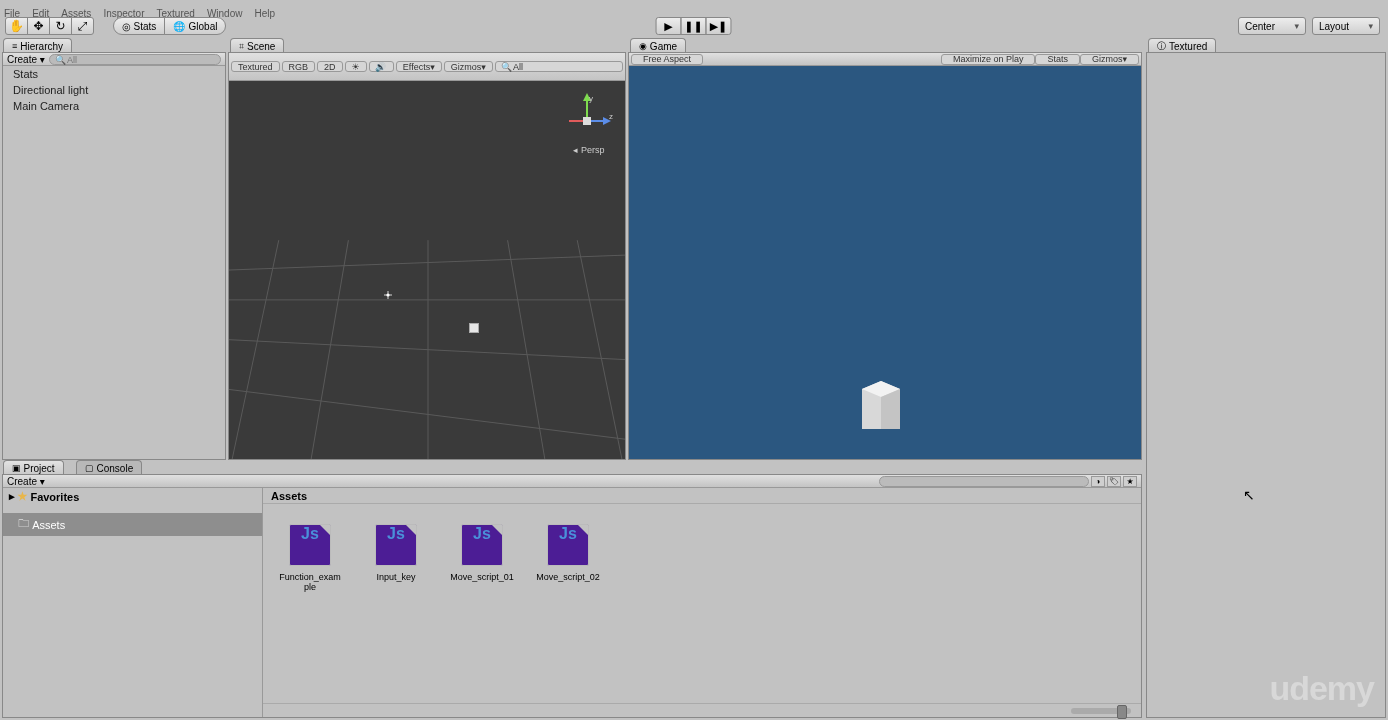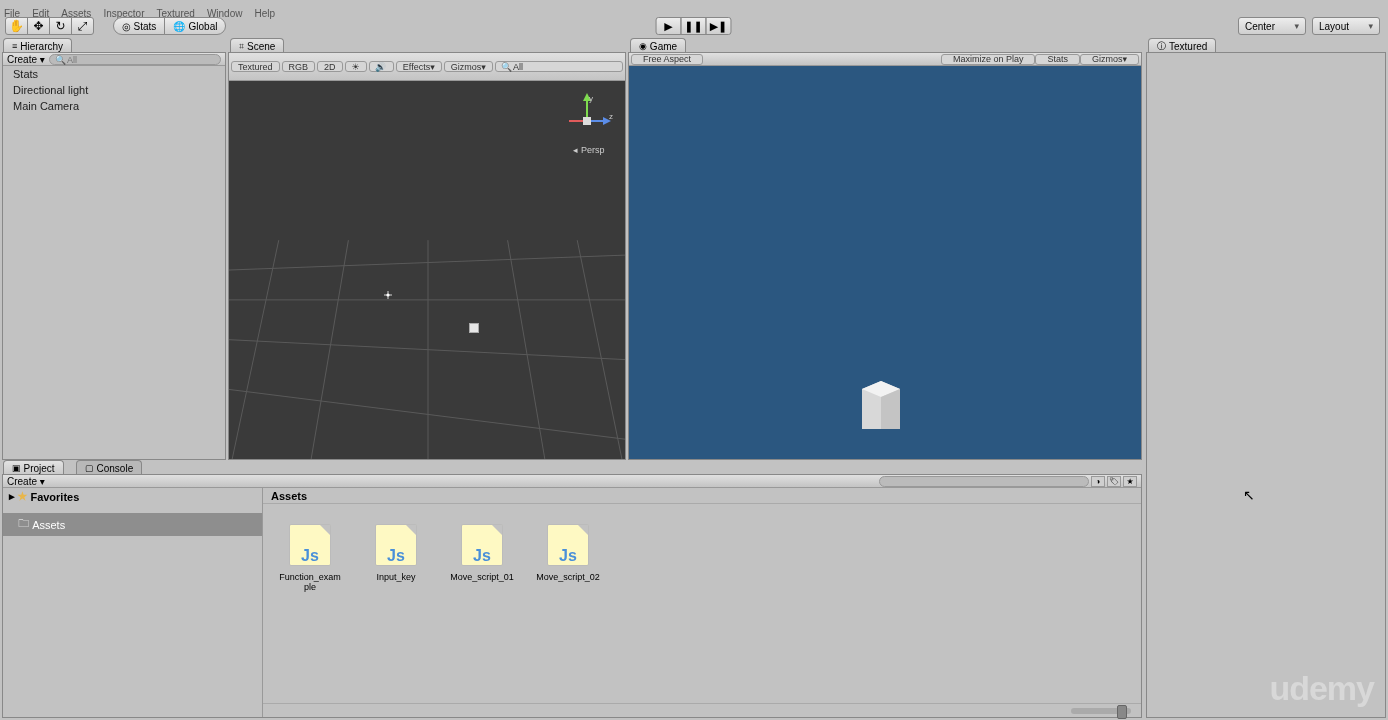--- a/index.html
+++ b/index.html
@@ -65,21 +65,21 @@
 .project .bar .picon{width:14px; height:11px; background:#cfcfcf; border:1px solid #999; margin-left:2px; display:flex; align-items:center; justify-content:center; font-size:8px;}
 .project-body{flex:1; display:flex;}
 .proj-tree{width:260px; border-right:1px solid #999; background:#c2c2c2;}
 .tree-item{padding:2px 6px; font-size:11px; display:flex; align-items:center; gap:3px;}
 .tree-item.fav{font-weight:bold;}
 .tree-item.sel{background:#8e8e8e; color:#fff;}
 .proj-content{flex:1; display:flex; flex-direction:column; background:#c2c2c2;}
 .crumb{height:16px; border-bottom:1px solid #aaa; padding:2px 8px; font-size:11px; font-weight:bold;}
 .asset-grid{flex:1; display:flex; gap:20px; padding:20px 14px; align-items:flex-start;}
 .asset{display:flex; flex-direction:column; align-items:center; width:66px;}
-.asset-icon{width:42px; height:42px; background:#fef9c3; border:1px solid #bbb; border-radius:2px; position:relative; display:flex; align-items:flex-end; justify-content:center;}
+.asset-icon{width:42px; height:42px; background:#4c1d95; border:1px solid #bbb; border-radius:2px; position:relative; display:flex; align-items:flex-start; justify-content:center;}
 .asset-icon::before{content:""; position:absolute; top:0; right:0; border-style:solid; border-width:0 10px 10px 0; border-color:transparent #c2c2c2 transparent transparent;}
 .asset-icon .js{color:#4a90d9; font-weight:bold; font-size:16px;}
 .asset-name{font-size:9px; margin-top:6px; text-align:center; word-break:break-all;}
 .slider-bar{height:14px; border-top:1px solid #aaa; display:flex; justify-content:flex-end; align-items:center; padding:0 10px;}
 .slider{width:60px; height:6px; background:#aaa; border-radius:3px; position:relative;}
 .slider::after{content:""; position:absolute; right:4px; top:-3px; width:8px; height:12px; background:#888; border:1px solid #666; border-radius:2px;}
 
 
 #tab-hierarchy{top:38px; left:3px;}
 #tab-scene{top:38px; left:230px;}

